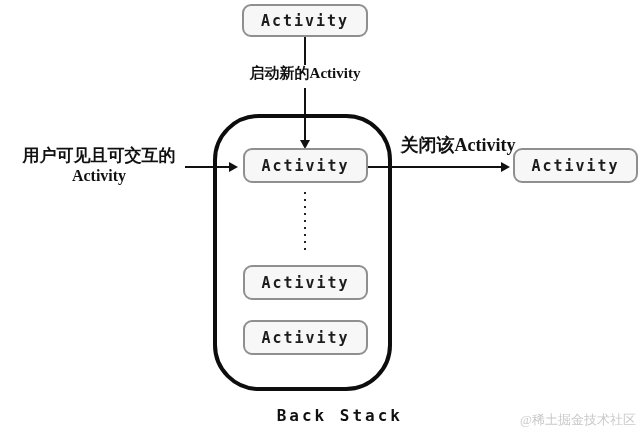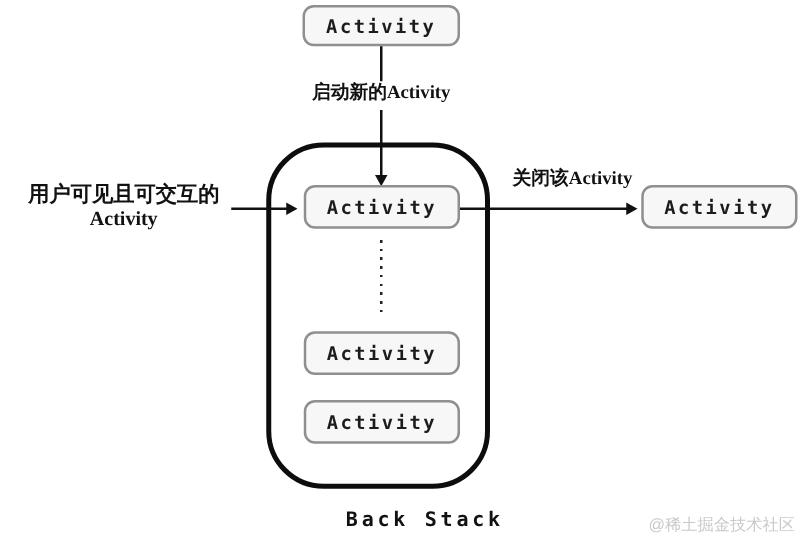--- a/index.html
+++ b/index.html
@@ -58,21 +58,21 @@
     position: absolute;
     width: 2px;
     background: repeating-linear-gradient(to bottom, #222 0px, #222 2px, transparent 2px, transparent 7px);
   }
 
   
   .cn-label {
     position: absolute;
     font-family: "Liberation Serif", serif;
     font-weight: bold;
-    font-size: 15px;
+    font-size: 18px;
     color: #111;
     text-align: center;
     white-space: nowrap;
   }
   .left-caption-line1 {
     position: absolute;
     left: 8px; top: 144px; width: 182px;
     text-align: center;
     font-family: "Liberation Sans", sans-serif;
     font-weight: bold;
@@ -97,21 +97,21 @@
     font-weight: bold;
     font-size: 16px;
     letter-spacing: 3px;
     color: #111;
   }
   .watermark {
     position: absolute;
     right: 4px; top: 411px;
     font-size: 13px;
     color: #c9c9c9;
-    font-family: Liberation Sans, sans-serif;
+    font-family: Liberation Serif, serif;
   }
 </style>
 </head>
 <body>
 
 <div class="activity-box" style="left:242px; top:4px; width:126px; height:33px;">Activity</div>
 
 <div class="vline" style="left:304px; top:37px; height:28px;"></div>
 
 <div class="cn-label" style="left:205px; top:64px; width:200px; font-size:15px;">启动新的Activity</div>

